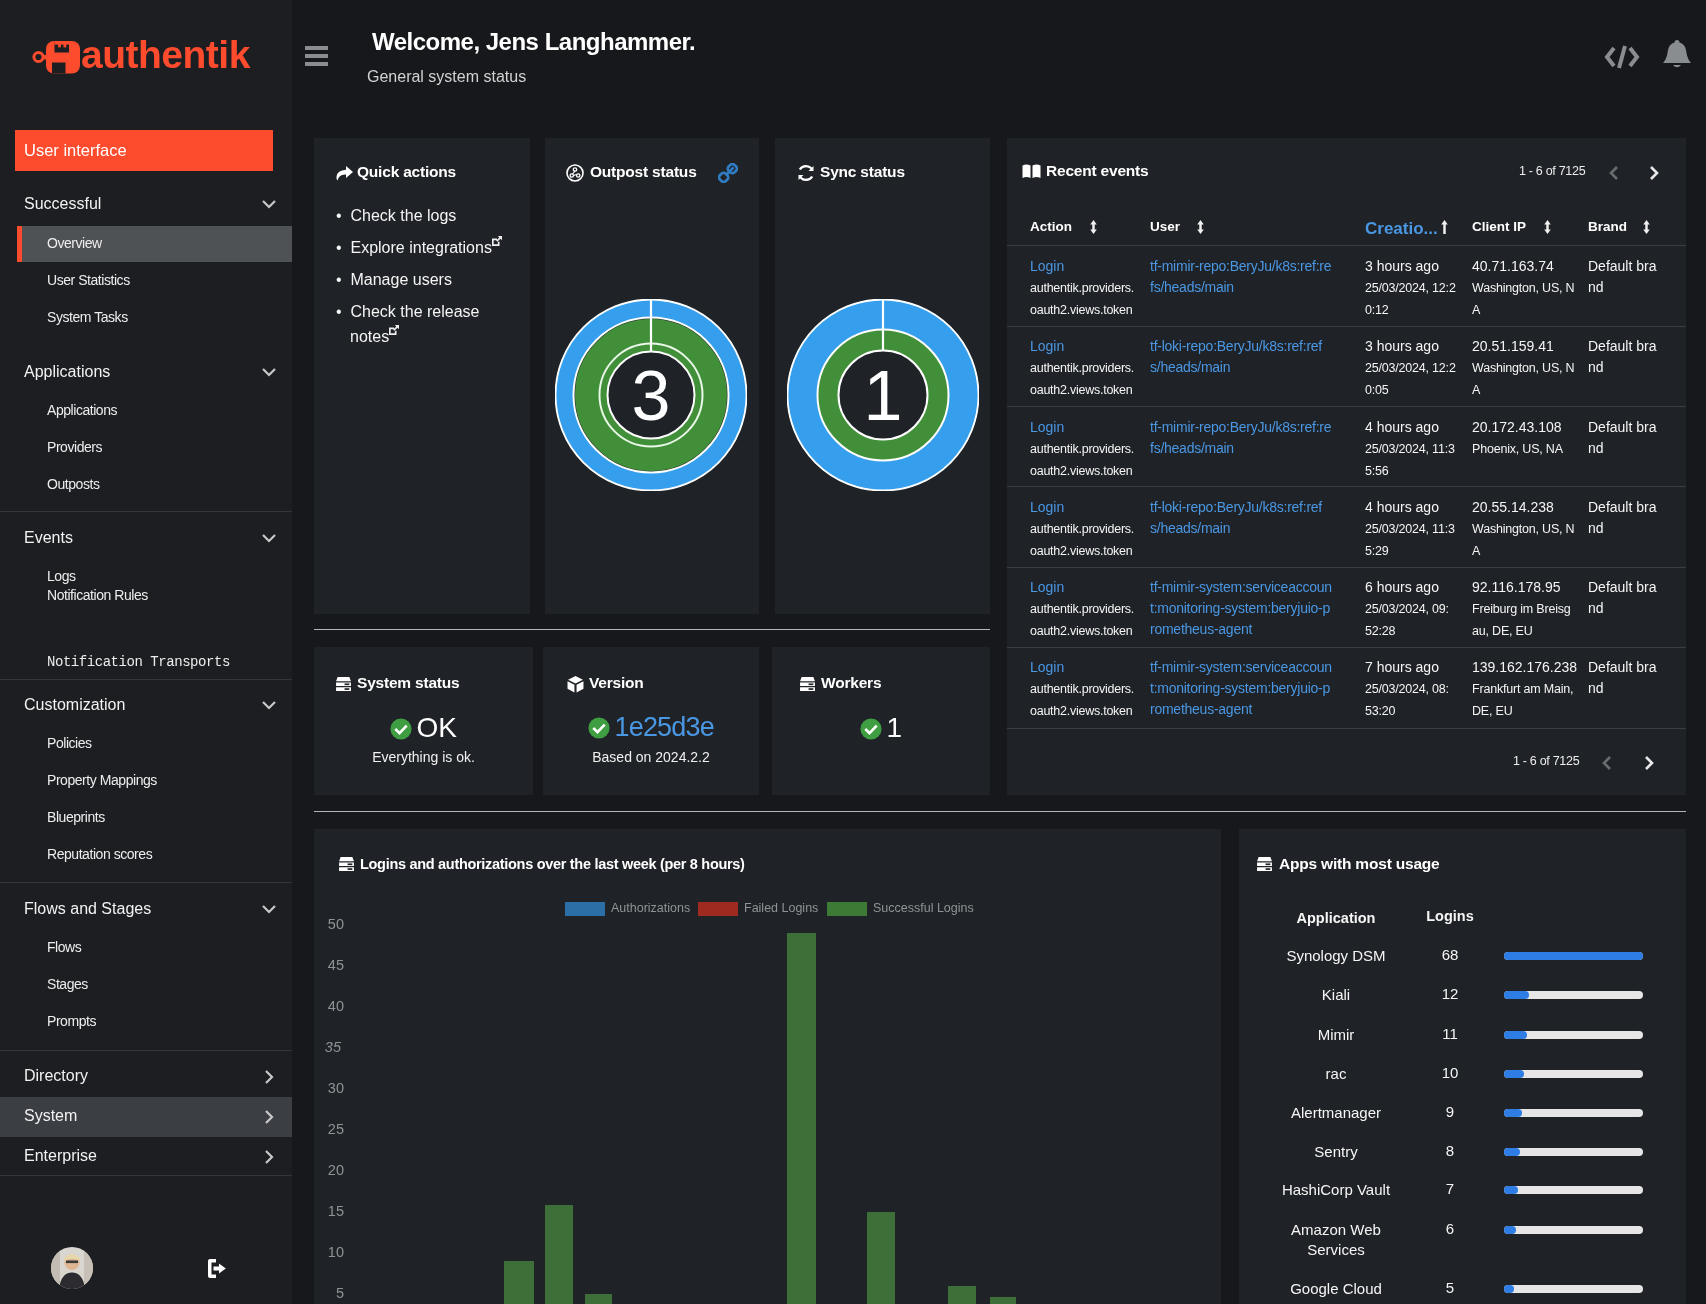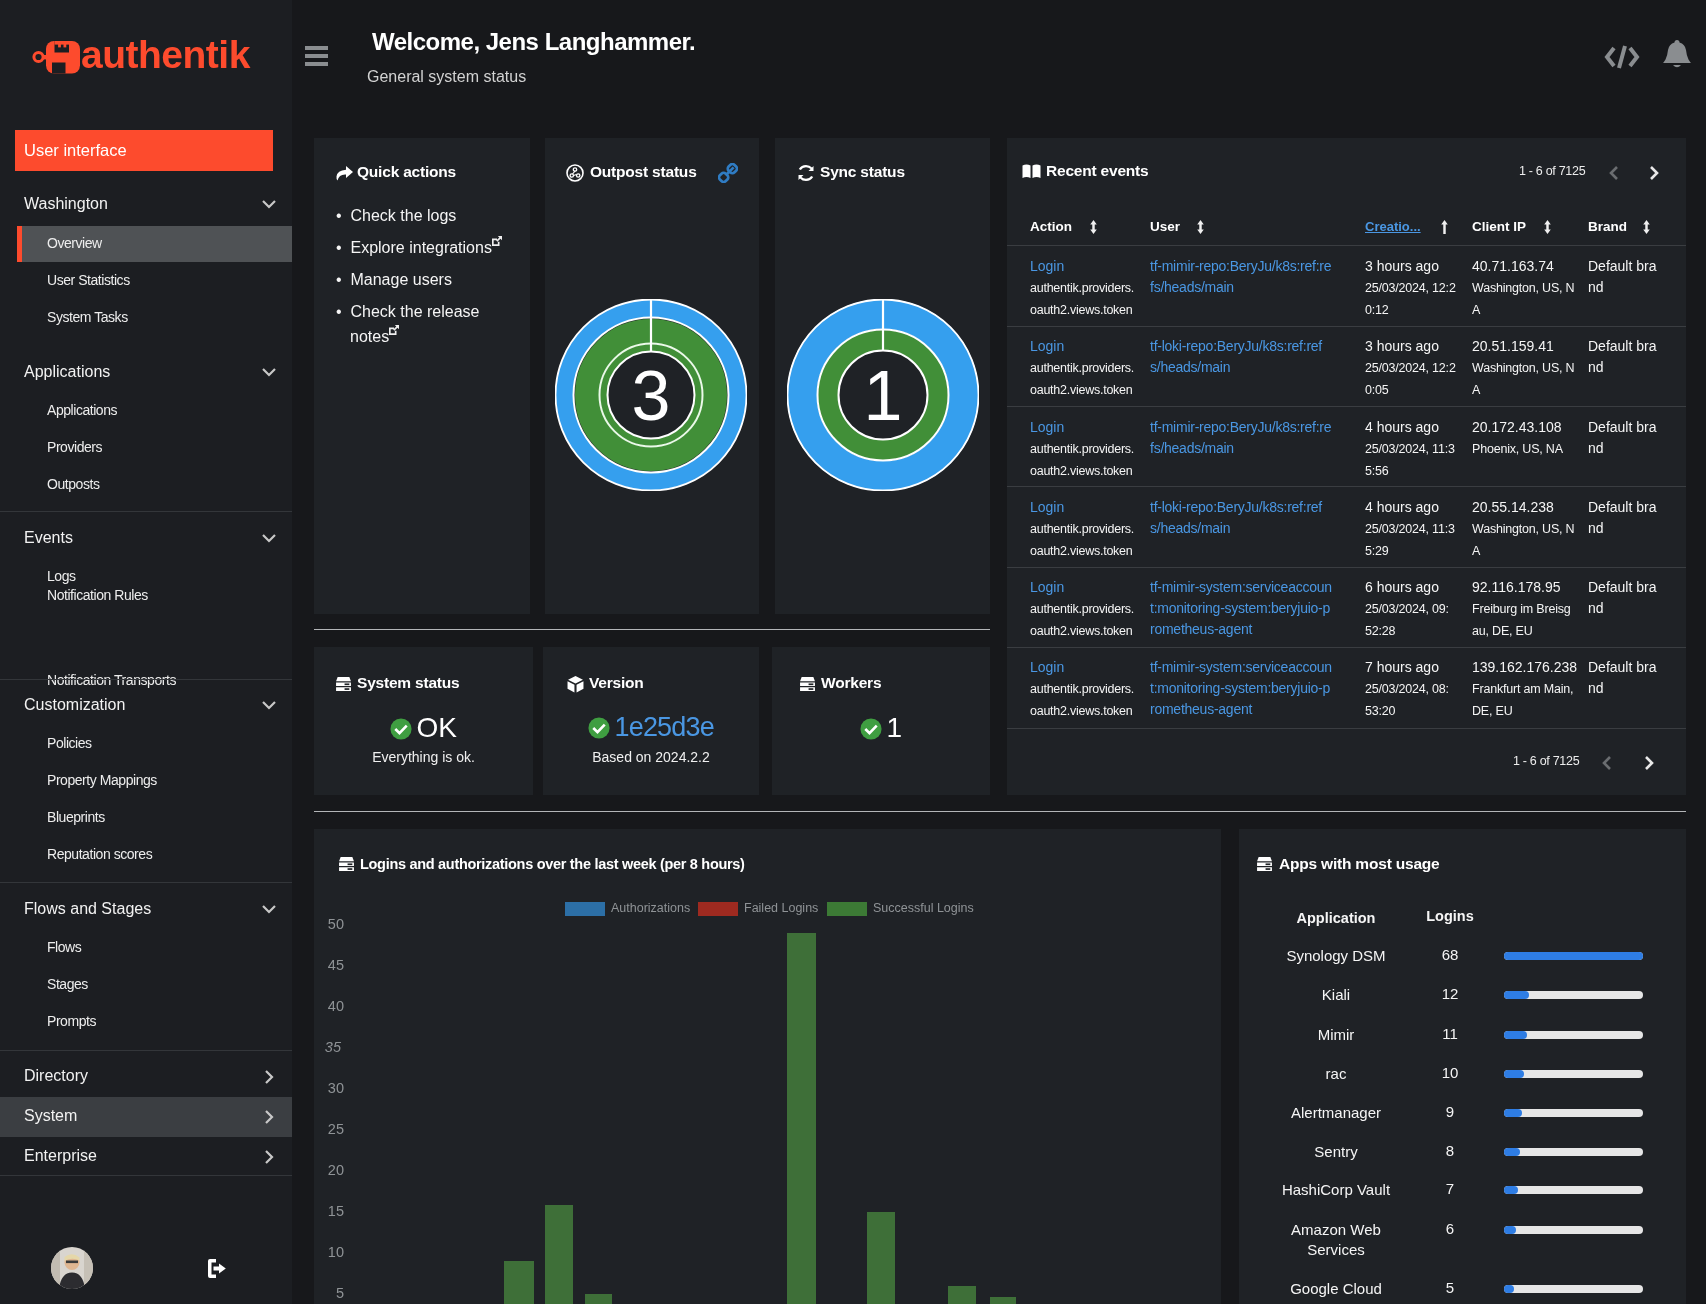--- a/index.html
+++ b/index.html
@@ -250,21 +250,21 @@
     <rect x="24" y="26.5" width="13.5" height="11" fill="#1c1e22"></rect>
     <rect x="26.5" y="5" width="14.5" height="11.5" fill="#1c1e22"></rect>
     <rect x="26.5" y="5" width="14.5" height="3.6" fill="#fd4b2d"></rect>
     <rect x="30.1" y="5" width="2.8" height="6.4" fill="#fd4b2d"></rect>
     <rect x="35.5" y="5" width="2.8" height="6.4" fill="#fd4b2d"></rect>
   </svg>
   <div class="abs" style="left:81px;top:33px;font-size:39px;font-weight:bold;color:#fd4b2d;letter-spacing:-0.5px;">authentik</div>
 
   <div class="abs" style="left:15px;top:130px;width:258px;height:41px;background:#fd4b2d;color:#fff;font-size:16.5px;line-height:41px;padding-left:9px;">User interface</div>
 
-  <div class="navhead" style="top:195px;">Washington</div>
+  <div class="navhead" style="top:195px;">Successful</div>
   <svg class="chev" style="left:262px;top:200px" width="14" height="9" viewBox="0 0 14 9">
       <path d="M1 1 L7 7 L13 1" fill="none" stroke="#c8c8c8" stroke-width="2.2"></path>
     </svg>
   <div class="abs" style="left:17px;top:226px;width:275px;height:36px;background:#4f5255;"></div>
   <div class="abs" style="left:17px;top:226px;width:5px;height:36px;background:#fd4b2d;"></div>
   <div class="navsub" style="top:235px;">Overview</div>
   <div class="navsub" style="top:272px;">User Statistics</div>
   <div class="navsub" style="top:309px;">System Tasks</div>
   <div class="navhead" style="top:363px;">Applications</div>
   <svg class="chev" style="left:262px;top:368px" width="14" height="9" viewBox="0 0 14 9">
@@ -273,21 +273,21 @@
   <div class="navsub" style="top:402px;">Applications</div>
   <div class="navsub" style="top:439px;">Providers</div>
   <div class="navsub" style="top:476px;">Outposts</div>
   <div class="navdiv" style="top:511px;"></div>
   <div class="navhead" style="top:529px;">Events</div>
   <svg class="chev" style="left:262px;top:534px" width="14" height="9" viewBox="0 0 14 9">
       <path d="M1 1 L7 7 L13 1" fill="none" stroke="#c8c8c8" stroke-width="2.2"></path>
     </svg>
   <div class="navsub" style="top:568px;">Logs</div>
   <div class="navsub" style="top:587px;">Notification Rules</div>
-  <div class="navsub" style="top:672px;">Notification Transports</div>
+  <div class="navsub" style="top:654px;font-family:Liberation Mono, monospace;">Notification Transports</div>
   <div class="navdiv" style="top:679px;"></div>
   <div class="navhead" style="top:696px;">Customization</div>
   <svg class="chev" style="left:262px;top:701px" width="14" height="9" viewBox="0 0 14 9">
       <path d="M1 1 L7 7 L13 1" fill="none" stroke="#c8c8c8" stroke-width="2.2"></path>
     </svg>
   <div class="navsub" style="top:735px;">Policies</div>
   <div class="navsub" style="top:772px;">Property Mappings</div>
   <div class="navsub" style="top:809px;">Blueprints</div>
   <div class="navsub" style="top:846px;">Reputation scores</div>
   <div class="navdiv" style="top:882px;"></div>
@@ -344,21 +344,21 @@
   <div class="pagtxt" style="left:1519px;top:164px;">1 - 6 of 7125</div>
   <svg class="abs" style="left:1609px;top:165px" width="10" height="16" viewBox="0 0 10 16">
       <path d="M8 2 L2 8 L8 14" fill="none" stroke="#6a6d70" stroke-width="2.6"></path>
     </svg>
   <svg class="abs" style="left:1649px;top:165px" width="10" height="16" viewBox="0 0 10 16">
       <path d="M2 2 L8 8 L2 14" fill="none" stroke="#e8e8e8" stroke-width="2.6"></path>
     </svg>
 
   <div class="abs" style="left:1030px;top:219px;font-size:13.5px;font-weight:bold;color:#fff;">Action</div>
   <div class="abs" style="left:1150px;top:219px;font-size:13.5px;font-weight:bold;color:#fff;">User</div>
-  <div class="abs" style="left:1365px;top:219px;font-size:13px;font-weight:bold;color:#4a97e3;text-decoration:underline;">Creatio...</div>
+  <div class="abs" style="left:1365px;top:219px;font-size:17px;font-weight:bold;color:#4a97e3;">Creatio...</div>
   <div class="abs" style="left:1472px;top:219px;font-size:13.5px;font-weight:bold;color:#fff;">Client IP</div>
   <div class="abs" style="left:1588px;top:219px;font-size:13.5px;font-weight:bold;color:#fff;">Brand</div>
   <svg class="abs" style="left:1089px;top:219px" width="9" height="16" viewBox="0 0 11 17">
       <path d="M5.5 0 L9.5 5.5 H7 V11.5 H9.5 L5.5 17 L1.5 11.5 H4 V5.5 H1.5 Z" fill="#f0f0f0"></path>
     </svg>
   <svg class="abs" style="left:1196px;top:219px" width="9" height="16" viewBox="0 0 11 17">
       <path d="M5.5 0 L9.5 5.5 H7 V11.5 H9.5 L5.5 17 L1.5 11.5 H4 V5.5 H1.5 Z" fill="#f0f0f0"></path>
     </svg>
   <svg class="abs" style="left:1440px;top:219px" width="9" height="16" viewBox="0 0 11 17">
       <path d="M5.5 0 L9.5 5.5 H7 V17 H4 V5.5 H1.5 Z" fill="#f0f0f0"></path>

